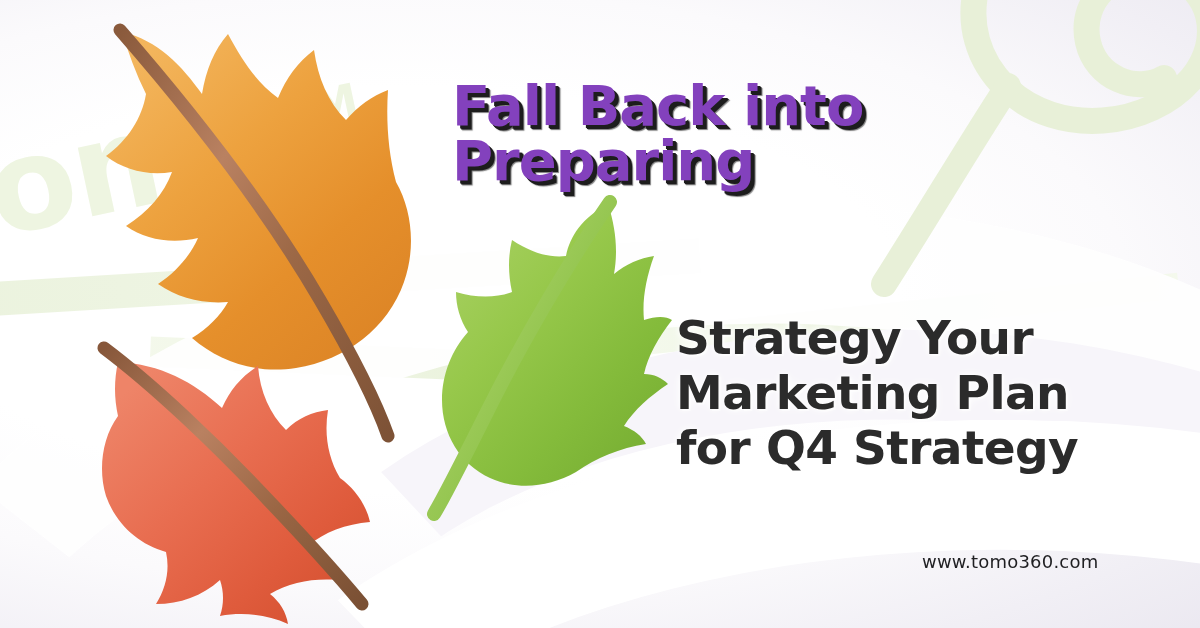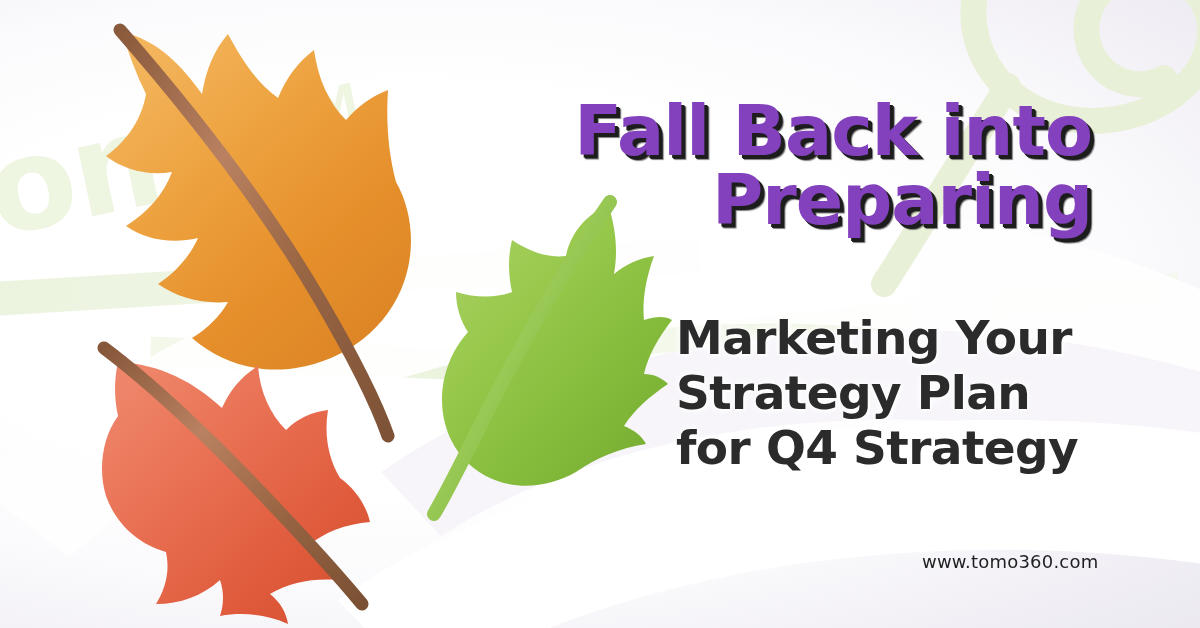--- a/index.html
+++ b/index.html
@@ -79,32 +79,30 @@
   .leaf{position:absolute;}
   .leaf svg{display:block;width:100%;height:100%;overflow:visible;}
 
   .leaf-orange{left:96px;top:16px;width:330px;height:430px;}
   .leaf-red{left:74px;top:338px;width:310px;height:292px;}
   .leaf-green{left:420px;top:198px;width:252px;height:322px;}
 
   
   .headline{
     position:absolute;right:108px;top:78px;width:640px;
-    text-align:right;
     font-family:"DejaVu Sans",sans-serif;
     font-weight:700;
-    font-size:70px;
+    font-size:56px;
     line-height:.99;
     letter-spacing:-1px;
     color:#8341bd;
     text-shadow:
       3px 3px 0 #1d1d1d,
       4px 4px 0 #1d1d1d,
       5px 5px 1px rgba(20,20,20,.55);
-    margin-top: 19px;
   }
   .headline .hl-line{display:block;white-space:nowrap;}
 
   .subtitle{
     position:absolute;left:676px;top:310px;width:450px;
     text-align:left;
     font-family:"DejaVu Sans",sans-serif;
     font-weight:700;
     font-size:47px;
     line-height:1.17;
@@ -276,20 +274,20 @@
                C 42 264, 26 296, 14 316" fill="none" stroke="url(#gStemG)" stroke-width="14" stroke-linecap="round"></path>
     </svg>
   </div>
 
   <div class="headline">
     <span class="hl-line">Fall Back into</span>
     <span class="hl-line">Preparing</span>
   </div>
 
   <div class="subtitle">
-    <span class="sub-line">Marketing Your</span>
-    <span class="sub-line">Strategy Plan</span>
+    <span class="sub-line">Strategy Your</span>
+    <span class="sub-line">Marketing Plan</span>
     <span class="sub-line">for Q4 Strategy</span>
   </div>
 
   <div class="url">www.tomo360.com</div>
 
 </div>
 
 </body></html>

